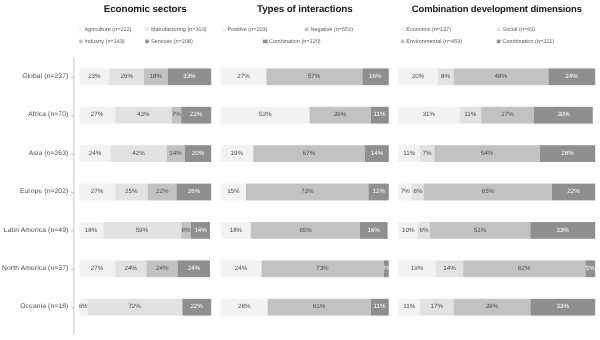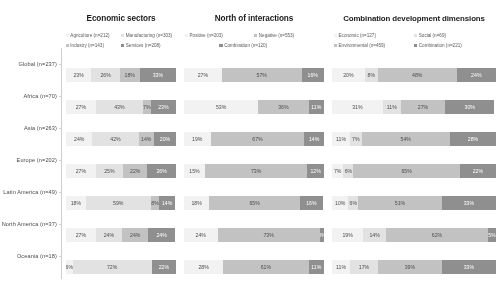--- a/index.html
+++ b/index.html
@@ -72,21 +72,20 @@
 
   .panel-title {
     text-align: center;
     font-size: 8.2px;
     font-weight: bold;
     color: #1b1b1b;
     height: 16px;
     line-height: 16px;
     letter-spacing: -0.1px;
     white-space: nowrap;
-    margin-top: 11px;
   }
   .panel-3 .panel-title { font-size: 7.9px; }
 
   .legend {
     height: 32px;
     padding: 4px 2px 0 2px;
     box-sizing: border-box;
     display: flex;
     flex-wrap: wrap;
     align-content: flex-start;
@@ -231,21 +230,21 @@
           <div class="bar">
             <div class="seg" style="width: 6%; background: rgb(242, 242, 242);">6%</div>
             <div class="seg" style="width: 72%; background: rgb(226, 226, 226);">72%</div>
             <div class="seg dark" style="width: 22%; background: rgb(143, 143, 143);">22%</div>
           </div>
         </div>
       </div>
   </div>
 
   <div class="panel panel-2">
-    <div class="panel-title">North of interactions</div>
+    <div class="panel-title">Types of interactions</div>
     <div class="legend">
       <div class="legend-item w-half">
         <span class="legend-swatch" style="background:#f2f2f2"></span>
         <span>Positive (n=203)</span>
       </div>
       <div class="legend-item w-half">
         <span class="legend-swatch" style="background:#c2c2c2"></span>
         <span>Negative (n=553)</span>
       </div>
       <div class="legend-item w-half">

